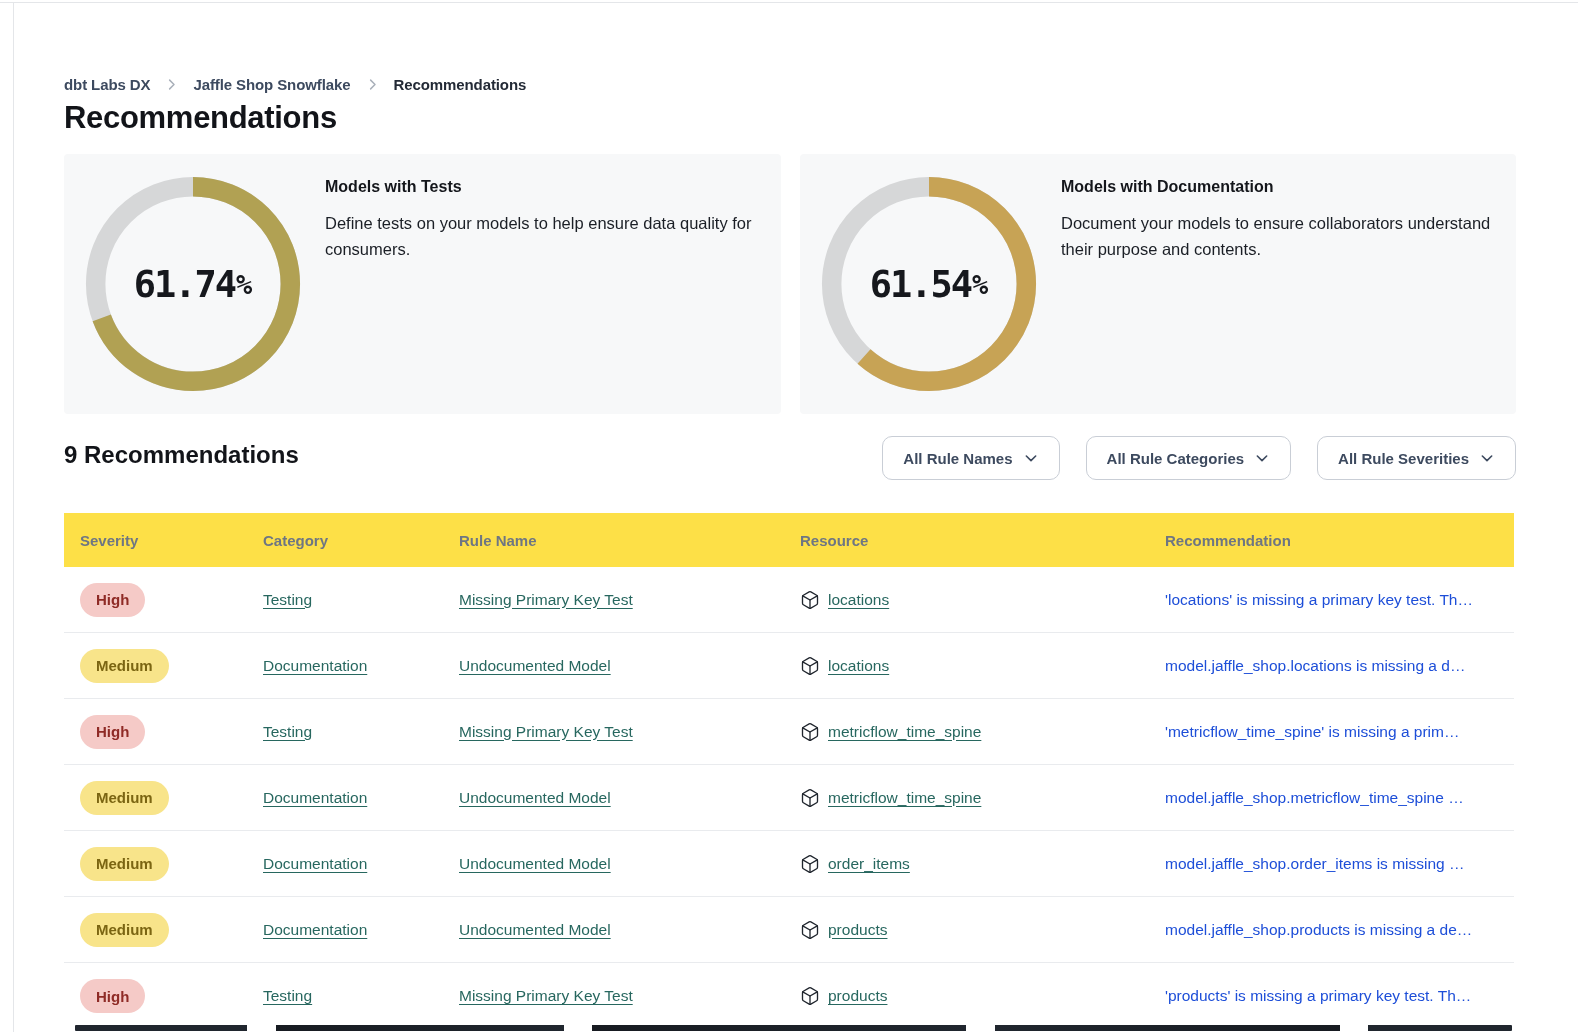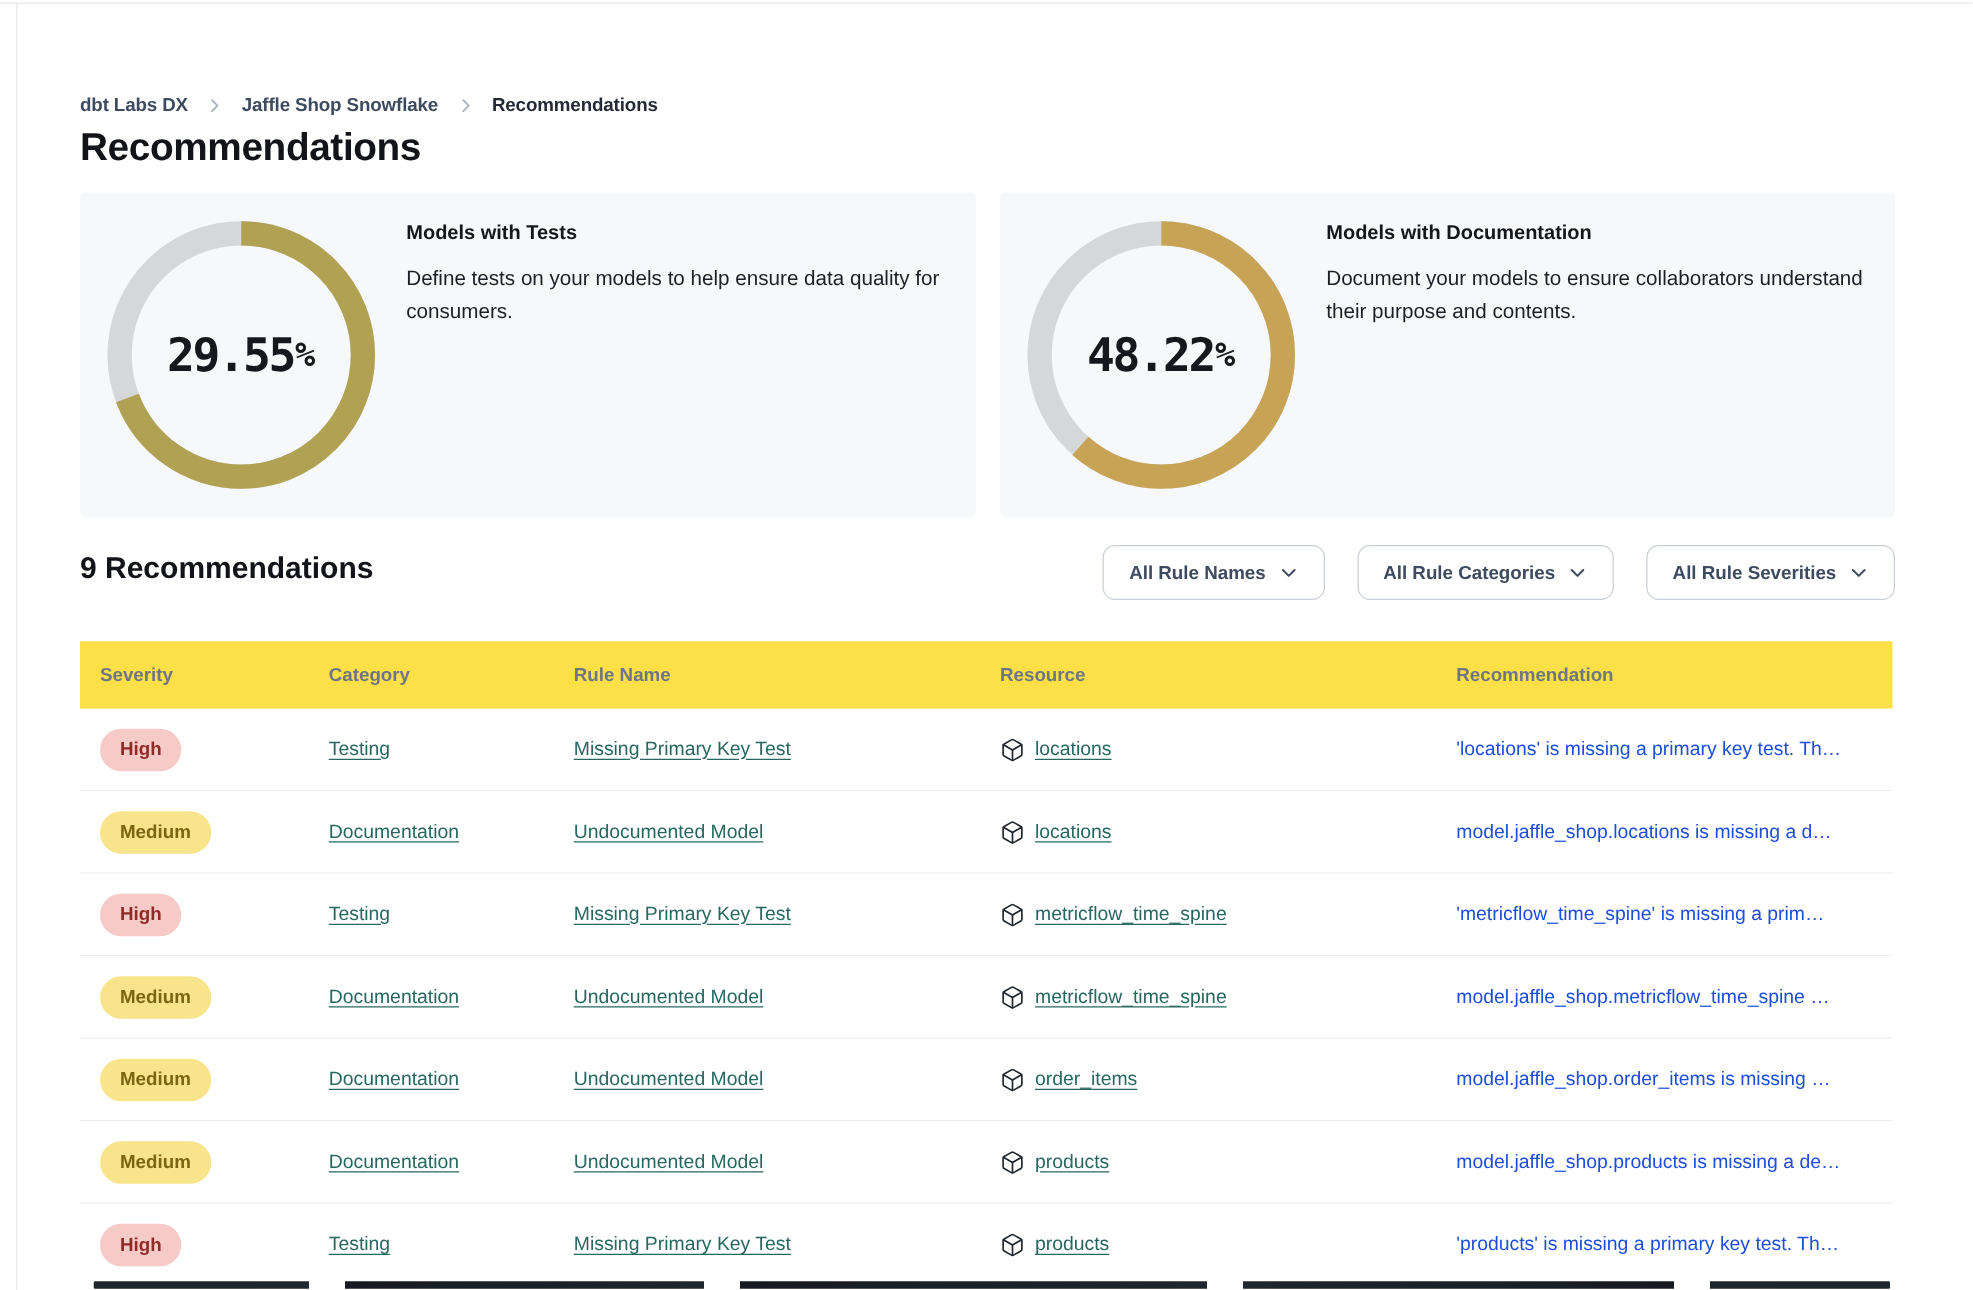--- a/index.html
+++ b/index.html
@@ -89,38 +89,38 @@
 
 <h1 class="page-title">Recommendations</h1>
 
 <section class="card card-1">
   <div class="donut-wrap">
     <svg viewBox="0 0 224 224">
       <circle class="donut-track" cx="112" cy="112" r="100" fill="none" stroke-width="20" stroke="#d6d7d8"></circle>
       <circle class="donut-arc" cx="112" cy="112" r="100" fill="none" stroke-width="20" transform="rotate(-90 112 112)" stroke="#b1a153" stroke-dasharray="434.9849188160428 628.3185307179587"></circle>
     </svg>
     <div class="donut-label">
-      <span class="val">29.55</span>
+      <span class="val">61.74</span>
         <span class="pct">%</span>
     </div>
   </div>
   <div class="card-texts">
     <div class="card-title">Models with Tests</div>
     <div class="card-desc">Define tests on your models to help ensure data quality for consumers.</div>
   </div>
 </section>
 
 <section class="card card-2">
   <div class="donut-wrap">
     <svg viewBox="0 0 224 224">
       <circle class="donut-track" cx="112" cy="112" r="100" fill="none" stroke-width="20" stroke="#d6d7d8"></circle>
       <circle class="donut-arc" cx="112" cy="112" r="100" fill="none" stroke-width="20" transform="rotate(-90 112 112)" stroke="#c7a355" stroke-dasharray="386.66722380383175 628.3185307179587"></circle>
     </svg>
     <div class="donut-label">
-      <span class="val">48.22</span>
+      <span class="val">61.54</span>
         <span class="pct">%</span>
     </div>
   </div>
   <div class="card-texts">
     <div class="card-title">Models with Documentation</div>
     <div class="card-desc">Document your models to ensure collaborators understand their purpose and contents.</div>
   </div>
 </section>
 
 <h2 class="list-title">9 Recommendations</h2>

